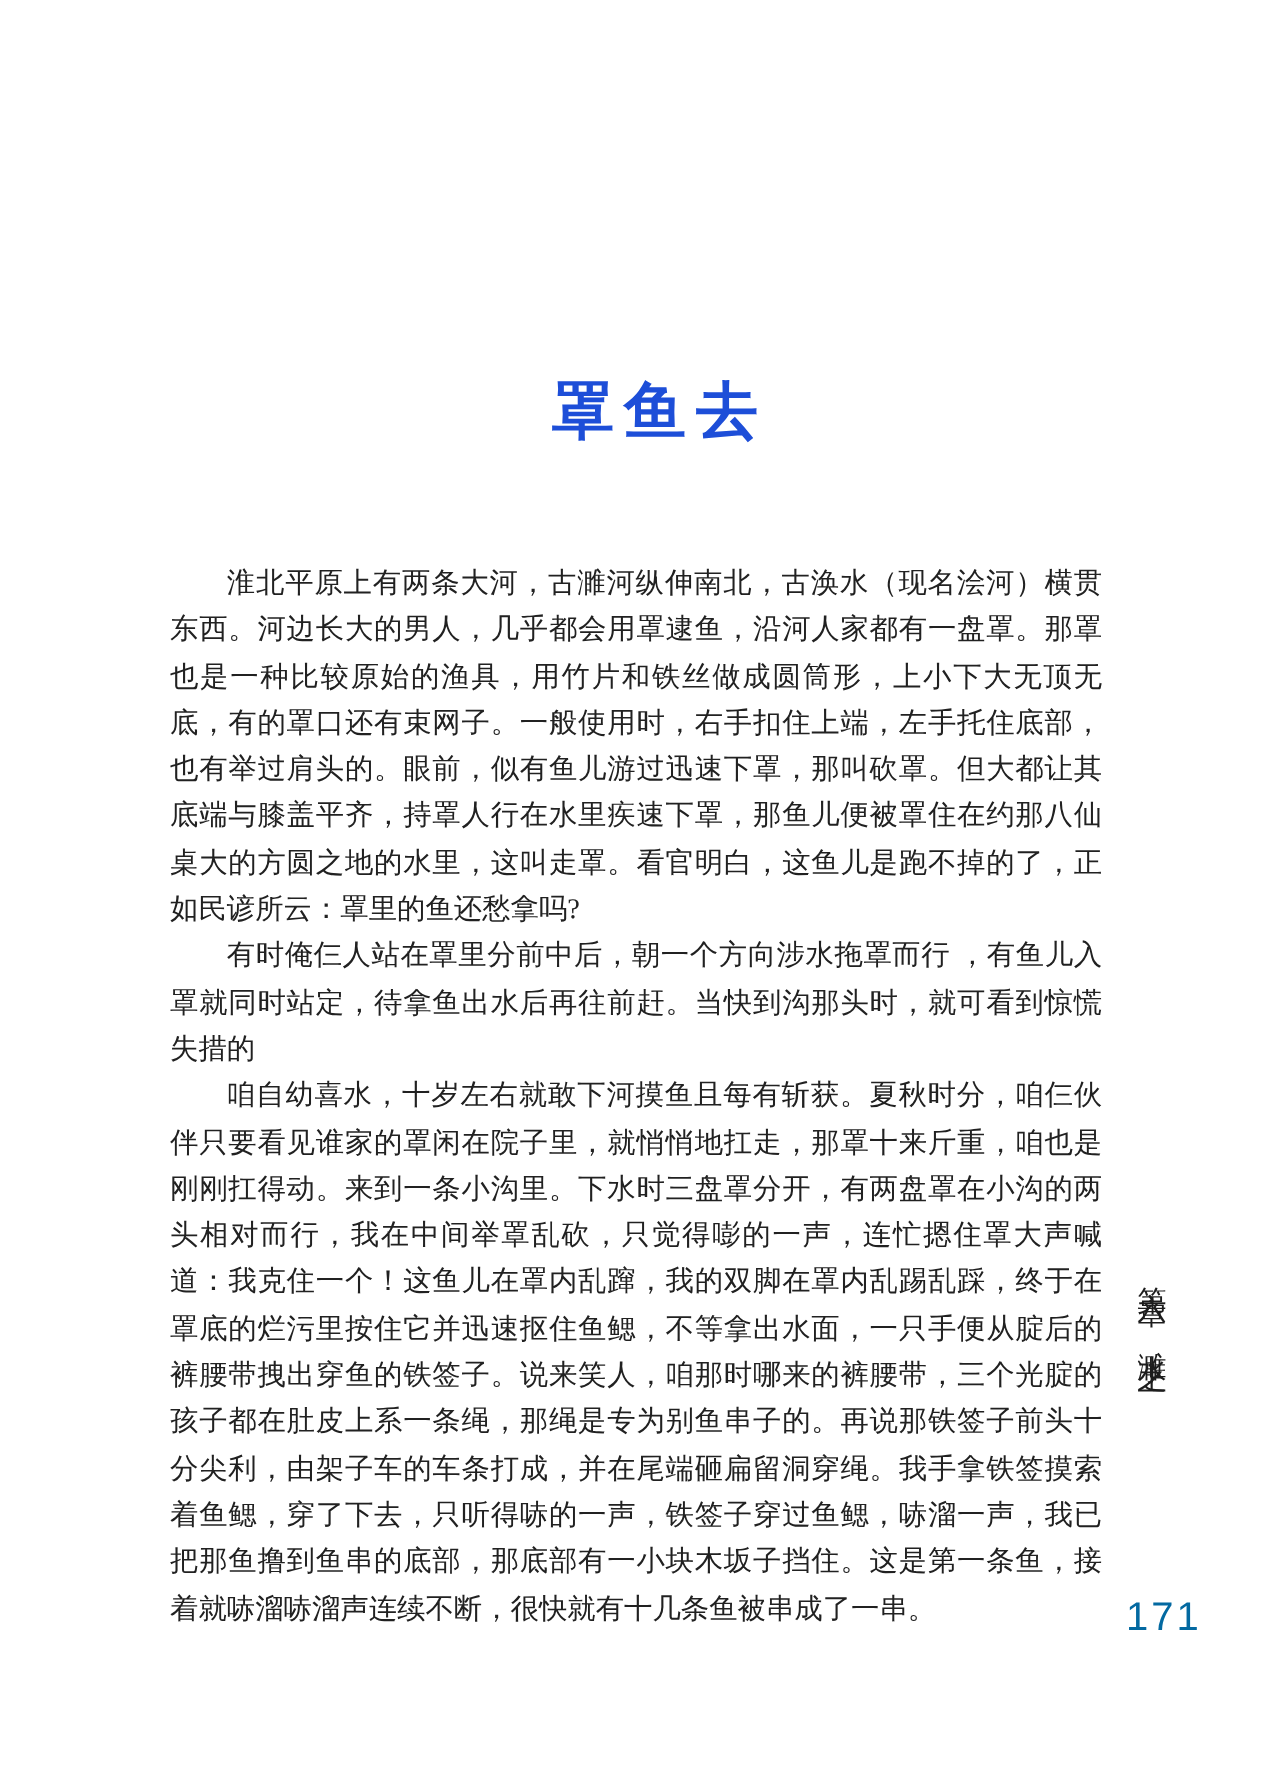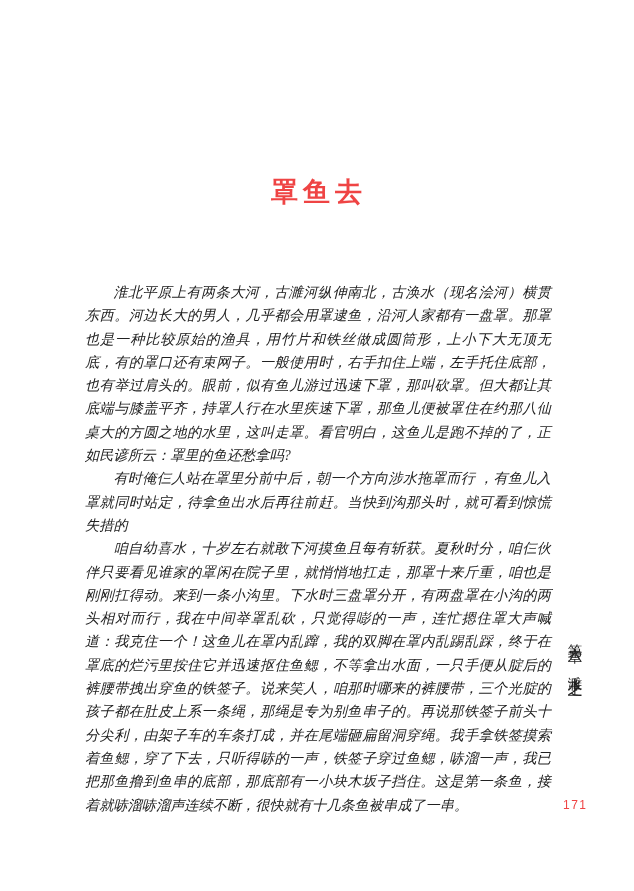--- a/index.html
+++ b/index.html
@@ -15,38 +15,37 @@
       background: #ffffff;
       font-family: "Liberation Serif", serif;
       color: #1d1d1d;
       overflow: hidden;
     }
     .title {
       position: absolute;
       top: 173px;
       left: 85px;
       width: 466px;
-      margin: 1px;
+      margin: 12px;
       text-align: center;
-      font-size: 27px;
+      font-size: 31px;
       font-weight: bold;
       letter-spacing: 5px;
-      color: #ef4444;
+      color: #1d4ed8;
       font-family: "Liberation Serif", serif;
     }
     .body-text {
       position: absolute;
       top: 281px;
       left: 85px;
       width: 466px;
       font-size: 14.2px;
       line-height: 23.3px;
       text-align: justify;
       color: #212121;
-      font-style: italic;
     }
     .para {
       margin: 0;
       padding: 0;
       text-indent: 2em;
       word-break: break-all;
     }
     .chapter-marker {
       position: absolute;
       left: 566px;
@@ -58,23 +57,23 @@
       line-height: 17px;
       white-space: nowrap;
     }
     .chapter-number {
       margin-bottom: 18px;
     }
     .page-number {
       position: absolute;
       left: 563px;
       top: 798px;
-      font-size: 12px;
+      font-size: 20px;
       letter-spacing: 1.5px;
-      color: #ef4444;
+      color: #0369a1;
       font-family: "Liberation Sans", sans-serif;
     }
   </style>
 </head>
 <body>
 
 <div class="page">
 
   <h1 class="title">罩鱼去</h1>
 

